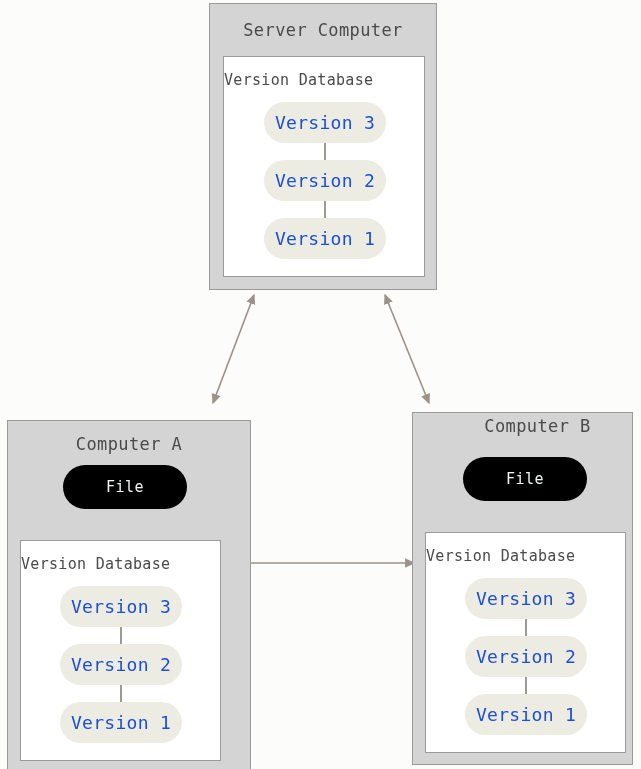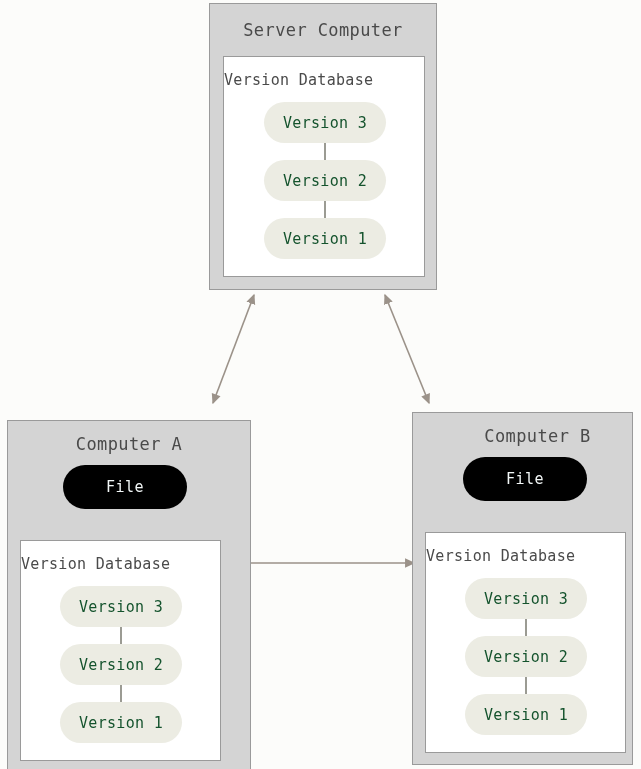--- a/index.html
+++ b/index.html
@@ -51,22 +51,22 @@
     font-size: 15px;
     letter-spacing: 0.3px;
     white-space: nowrap;
   }
 
   
   .pill {
     position: absolute;
     background: #ecece3;
     border-radius: 999px;
-    color: #14532d;
-    font-size: 15px;
+    color: #1d4ed8;
+    font-size: 18px;
     letter-spacing: 0.3px;
     display: flex;
     align-items: center;
     justify-content: center;
     white-space: nowrap;
     box-sizing: border-box;
   }
   .pill-link {
     position: absolute;
     width: 2px;
@@ -150,21 +150,21 @@
       <div class="pill-link" style="left:99px; top:86px; height:23px;"></div>
       <div class="pill-link" style="left:99px; top:144px; height:23px;"></div>
 
       <div class="pill" style="left:39px; top:45px; width:122px; height:41px;">Version 3</div>
       <div class="pill" style="left:39px; top:103px; width:122px; height:41px;">Version 2</div>
       <div class="pill" style="left:39px; top:161px; width:122px; height:41px;">Version 1</div>
     </div>
   </div>
 
   <div class="machine" style="left:412px; top:412px; width:221px; height:353px;">
-    <div class="machine-title" style="top:13px;padding-left:30px;">Computer B</div>
+    <div class="machine-title" style="top:3px;padding-left:30px;">Computer B</div>
 
     <div class="file-pill" style="left:50px; top:44px; width:124px; height:44px;">File</div>
 
     <div class="vdb" style="left:12px; top:119px; width:201px; height:221px;">
       <div class="vdb-title" style="top:14px;">Version Database</div>
 
       <div class="pill-link" style="left:99px; top:86px; height:23px;"></div>
       <div class="pill-link" style="left:99px; top:144px; height:23px;"></div>
 
       <div class="pill" style="left:39px; top:45px; width:122px; height:41px;">Version 3</div>

